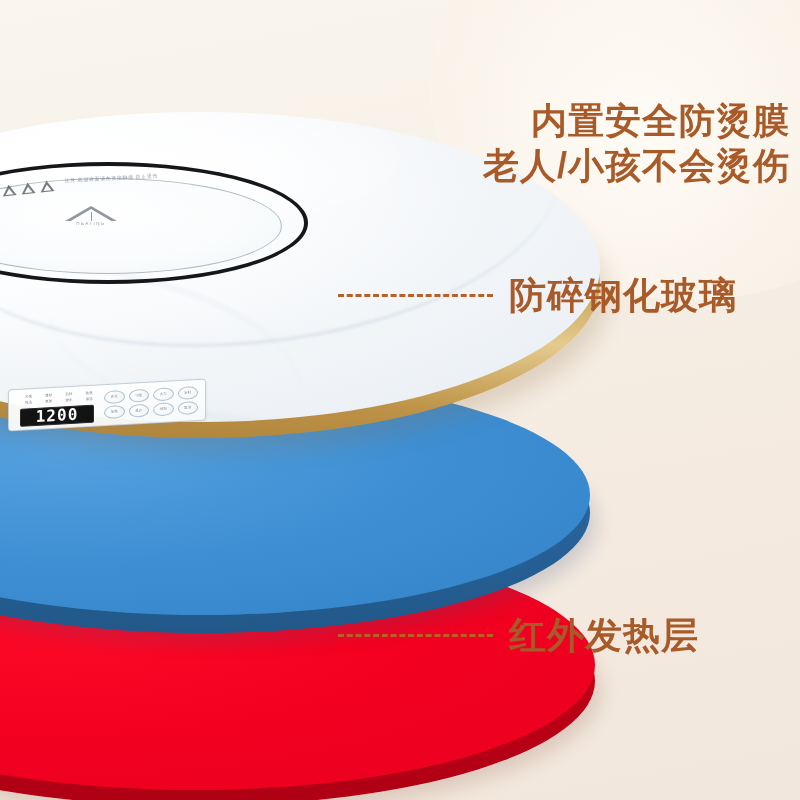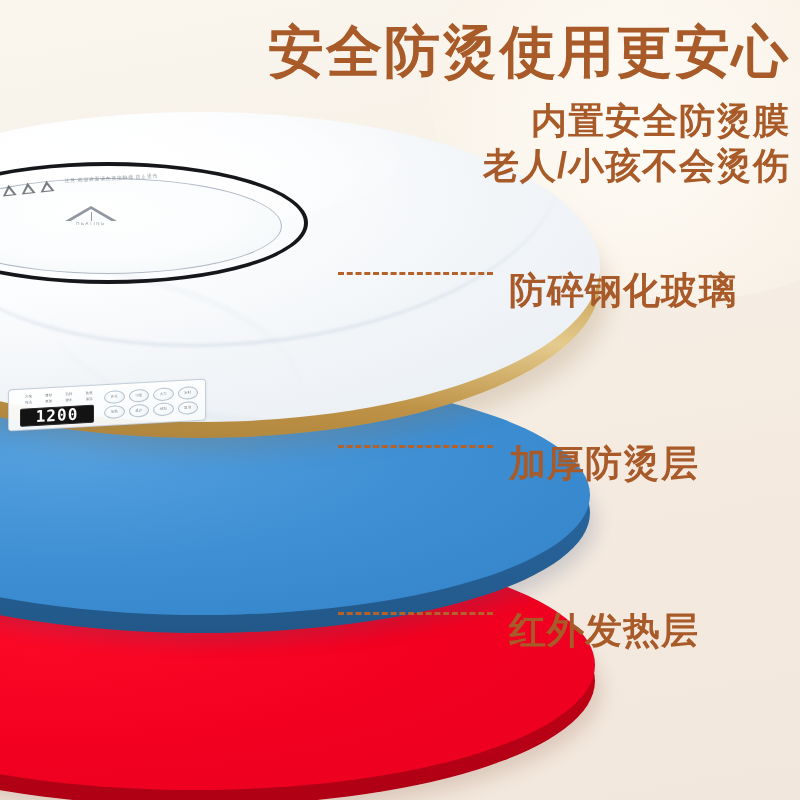--- a/index.html
+++ b/index.html
@@ -59,20 +59,21 @@
     line-height: 1.18;
     white-space: nowrap;
   }
   .subline.l1 { left: 0; top: 100px; }
   .subline.l2 { left: 0; top: 145px; }
 
   
   .callout {
     position: absolute;
     display: flex;
+    align-items: center;
     height: 46px;
   }
   .callout .leader {
     height: 0;
     border-top: 3px dashed #B5622A;
     margin-right: 16px;
     flex: 0 0 auto;
   }
   .callout .ctext {
     font-size: 37px;
@@ -469,32 +470,27 @@
         </div>
       <div class="panel-btn">
           <span class="btn-glyph">增加</span>
         </div>
       <div class="panel-btn">
           <span class="btn-glyph">取消</span>
         </div>
     </div>
   </div>
 
-  <div class="headline">安全防烫使用更安心</div>
   <div class="subline l2">老人/小孩不会烫伤</div>
   <div class="subline l1">内置安全防烫膜</div>
 
   <div class="callout" id="callout-glass">
     <div class="leader"></div>
     <div class="ctext">防碎钢化玻璃</div>
   </div>
 
-  <div class="callout" id="callout-insul">
-    <div class="leader"></div>
-    <div class="ctext">加厚防烫层</div>
-  </div>
 
   <div class="callout" id="callout-heat">
     <div class="leader"></div>
     <div class="ctext">红外发热层</div>
   </div>
 
 </div>
 
 </body></html>

